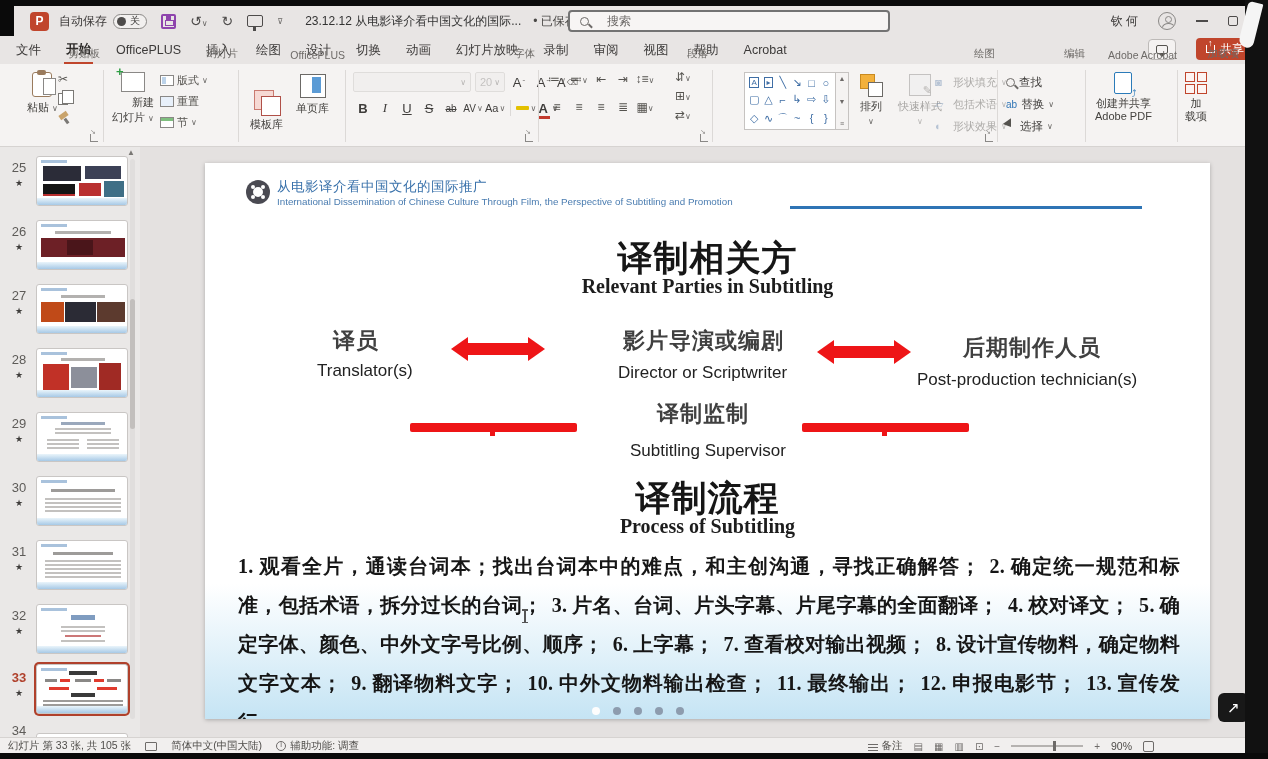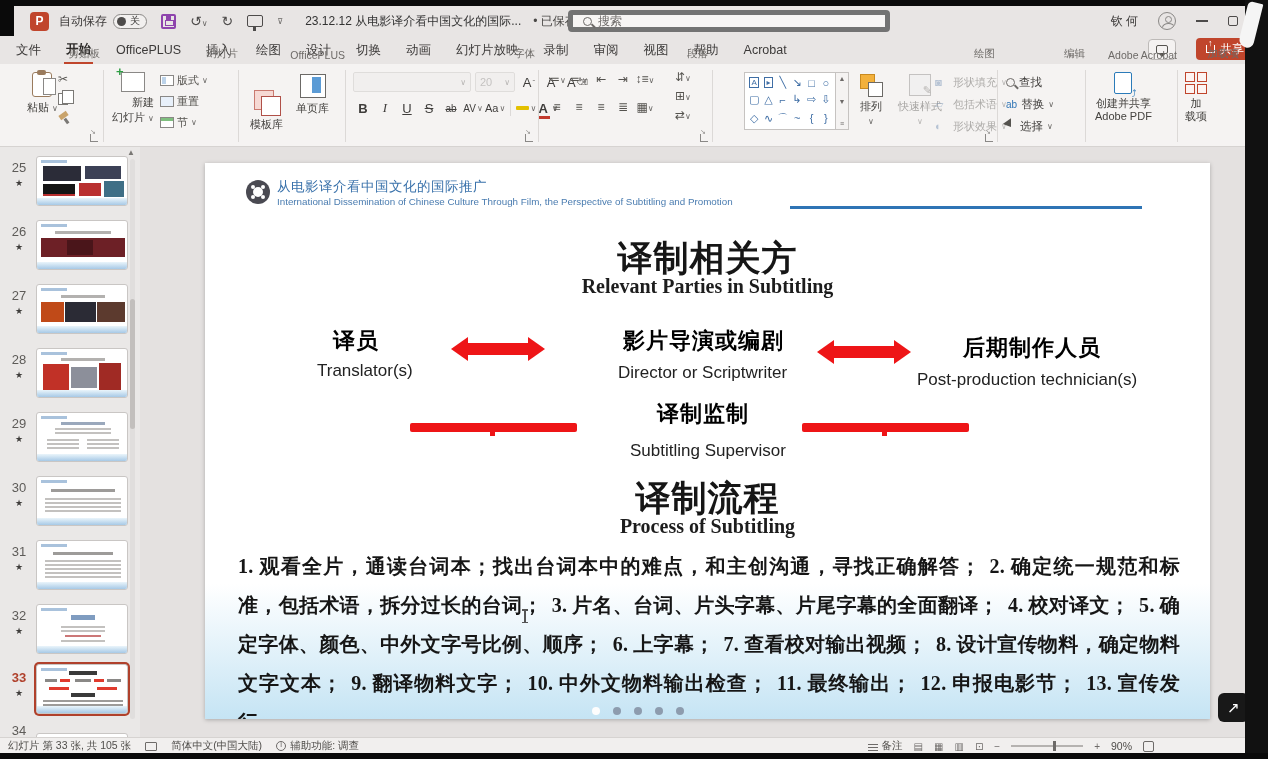--- a/index.html
+++ b/index.html
@@ -25,21 +25,21 @@
   .qat { display:flex; align-items:center; gap:14px; margin-left:14px; color:#555; }
   .save-ic { width:15px; height:15px; border:2px solid #8e44ad; border-radius:2px; position:relative; }
   .save-ic::before { content:""; position:absolute; left:3px; top:0; width:5px; height:4px; background:#8e44ad; }
   .save-ic::after { content:""; position:absolute; left:2px; bottom:1px; width:7px; height:4px; border:1px solid #8e44ad; }
   .glyph { font-size:14px; color:#4d4b4a; }
   .mini-caret { font-size:8px; color:#6a6866; }
   .present-ic { width:16px; height:12px; border:1.5px solid #4d4b4a; border-radius:2px; position:relative; }
   .present-ic::after { content:""; position:absolute; left:5px; top:11px; width:3px; height:4px; background:#4d4b4a; }
   .doc-title { margin-left:22px; color:#333; }
   .save-status { margin-left:12px; color:#4a4846; }
-  .search-box { position:absolute; left:568px; top:4px; width:322px; height:22px; background:#f7f5f4; border:5px solid #737373; border-radius:4px; display:flex; align-items:center; gap:6px; padding-left:10px; color:#6d6a68; }
+  .search-box { position:absolute; left:568px; top:4px; width:322px; height:22px; background:#f7f5f4; border:2px solid #737373; border-radius:4px; display:flex; align-items:center; gap:18px; padding-left:10px; color:#6d6a68; }
   .mag { width:9px; height:9px; border:1.5px solid #6d6a68; border-radius:50%; position:relative; flex:none; }
   .mag::after { content:""; position:absolute; left:7px; top:7px; width:5px; height:1.5px; background:#6d6a68; transform:rotate(45deg); }
   .tb-right { position:absolute; right:30px; top:0; height:30px; display:flex; align-items:center; gap:20px; }
   .user-name { font-size:12px; color:#3c3a39; }
   .avatar { width:18px; height:18px; border:1.5px solid #8a8886; border-radius:50%; position:relative; overflow:hidden; }
   .avatar::before { content:""; position:absolute; left:5.5px; top:3px; width:5px; height:5px; border-radius:50%; border:1.2px solid #8a8886; }
   .avatar::after { content:""; position:absolute; left:2.5px; top:10px; width:11px; height:8px; border-radius:50% 50% 0 0; border:1.2px solid #8a8886; border-bottom:none; }
   .win-min { width:12px; height:2px; background:#4d4b4a; }
   .win-max { width:10px; height:10px; border:1.3px solid #4d4b4a; border-radius:2px; }
 
@@ -136,21 +136,21 @@
   .canvas { left:140px; top:147px; width:1105px; height:590px; background:#e4e1e0; }
   .slide { position:absolute; left:65px; top:16px; width:1005px; height:556px; background:#fff; box-shadow:0 1px 4px rgba(0,0,0,.25); overflow:hidden; }
   .slide-grad { position:absolute; left:0; bottom:0; width:100%; height:135px; background:linear-gradient(180deg,rgba(208,233,246,0) 0%,#c5e4f4 100%); }
   .film-ic { position:absolute; left:41px; top:17px; width:24px; height:24px; border-radius:50%; background:#4a4a52; }
   .film-ic::before { content:""; position:absolute; left:7px; top:7px; width:10px; height:10px; border-radius:50%; background:#fff; box-shadow:-5px -5px 0 -3px #fff, 5px -5px 0 -3px #fff, -5px 5px 0 -3px #fff, 5px 5px 0 -3px #fff; }
   .hdr-zh { position:absolute; left:72px; top:15px; font-size:13.5px; color:#3a72ab; letter-spacing:.5px; }
   .hdr-en { position:absolute; left:72px; top:33px; font-size:9.8px; color:#4a7cb0; }
   .hdr-line { position:absolute; left:585px; top:43px; width:352px; height:2.5px; background:#2e74b5; }
   .h1 { position:absolute; width:100%; text-align:center; font-weight:bold; font-size:35px; color:#161616; letter-spacing:1px; }
   .h1en { position:absolute; width:100%; text-align:center; font-family:"Liberation Serif","DejaVu Serif",serif; font-weight:bold; font-size:20px; color:#1d1d1d; }
-  .party-zh { position:absolute; font-weight:bold; font-size:22px; color:#000000; letter-spacing:1px; }
+  .party-zh { position:absolute; font-weight:bold; font-size:22px; color:#404040; letter-spacing:1px; }
   .party-en { position:absolute; font-size:17px; color:#222; }
   .red-arrow { position:absolute; height:12px; background:#ee1517; }
   .red-arrow::before { content:""; position:absolute; left:-16px; top:-6px; border-top:12px solid transparent; border-bottom:12px solid transparent; border-right:17px solid #ee1517; }
   .red-arrow::after { content:""; position:absolute; right:-16px; top:-6px; border-top:12px solid transparent; border-bottom:12px solid transparent; border-left:17px solid #ee1517; }
   .red-bar { position:absolute; height:9px; background:#ee1517; border-radius:2px; }
   .red-bar::after { content:""; position:absolute; left:48%; top:9px; width:5px; height:4px; background:#ee1517; }
   .process { position:absolute; left:33px; top:384px; width:942px; font-size:20px; line-height:39px; color:#161616; text-align:justify; font-weight:600; letter-spacing:.3px; }
   .pnum { font-family:"Liberation Serif","DejaVu Serif",serif; font-weight:bold; margin:0 5px 0 9px; }
   .pseg:first-child .pnum { margin-left:0; }
   .dots { position:absolute; left:0; top:544px; width:865px; display:flex; justify-content:center; gap:13px; }
@@ -303,21 +303,21 @@
     <div class="abs" style="left:238px; width:107px;">
         <div class="rgroup-label">OfficePLUS</div>
       </div>
     <div class="rsep" style="left:345px;"></div>
 
     <div class="abs" style="left:353px; top:8px; display:flex; gap:4px;">
       <span class="combo dis" style="width:118px;">
           <span></span>
           <span class="mini-caret">∨</span>
         </span>
-      <span class="combo dis" style="width:40px;text-align:right;">
+      <span class="combo dis" style="width:30px;text-align:right;">
           <span>20</span>
           <span class="mini-caret">∨</span>
         </span>
       <span class="fbtn">
           <span>A</span>
           <small>ˆ</small>
         </span>
       <span class="fbtn">
           <span>A</span>
           <small>ˇ</small>

